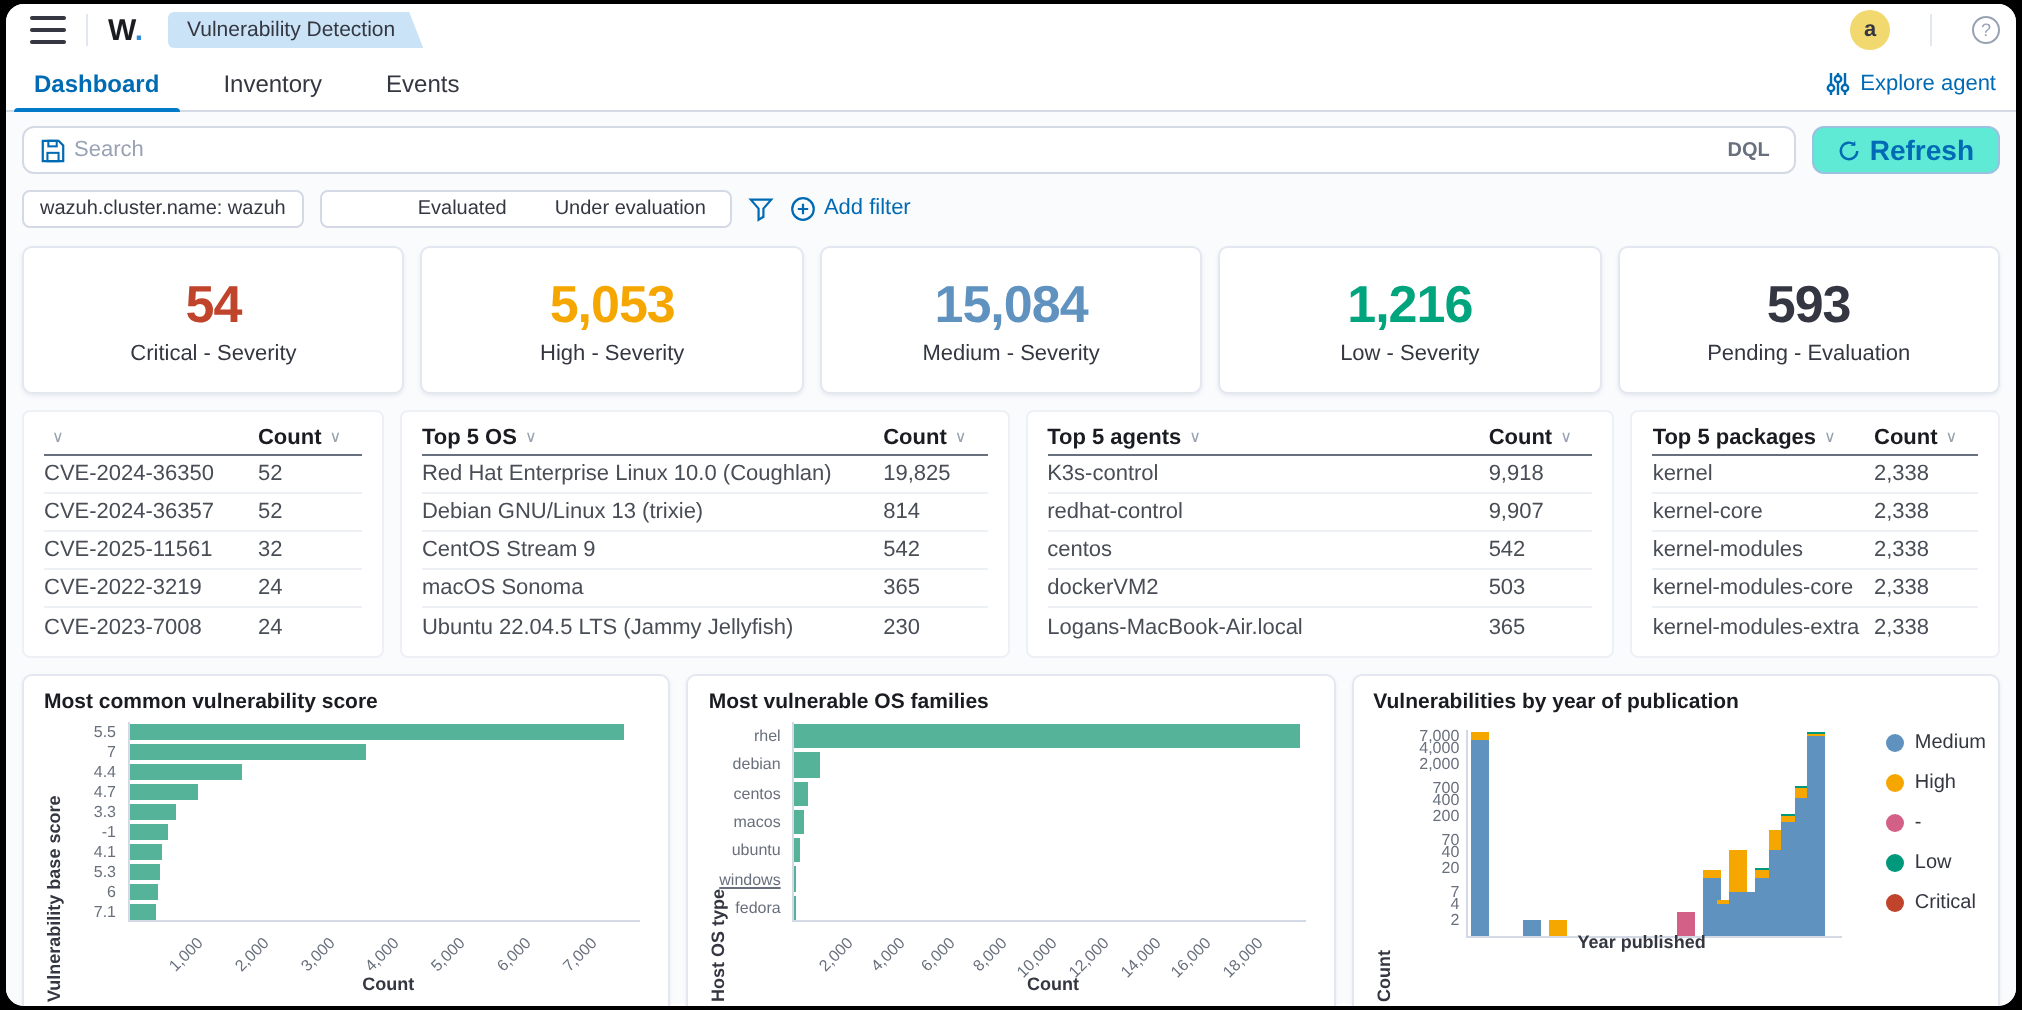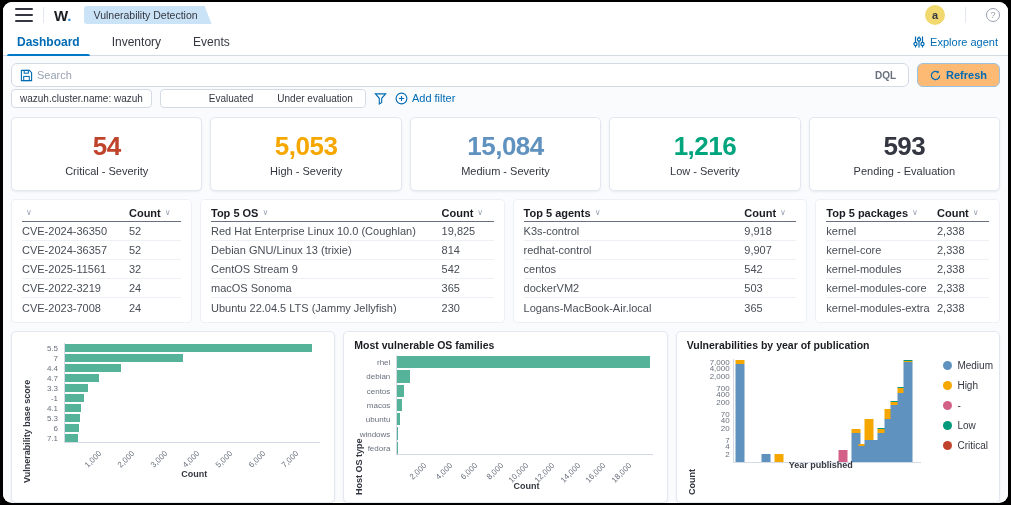--- a/index.html
+++ b/index.html
@@ -33,24 +33,24 @@
 
   
   .content { background:#fafbfd; height:446px; padding:7px 8px; }
 
   .searchrow { display:flex; gap:8px; align-items:center; }
   .searchbox { flex:1; height:24px; border:1px solid #D3DAE6; border-radius:6px; background:#fff;
                display:flex; align-items:center; padding:0 8px; gap:4px; }
   .searchbox input { border:none; outline:none; flex:1; font-size:11px; color:#343741; font-family:"Liberation Sans",sans-serif; background:transparent; }
   .searchbox input::placeholder { color:#98A2B3; }
   .dql { font-size:10px; font-weight:bold; color:#69707D; padding:0 4px; cursor:pointer; }
-  .refresh-btn { height:24px; border:1px solid #99c1e0; border-radius:6px; background:#fdba74; color:#006BB4;
-                 font-size:11px; font-weight:bold; display:flex; align-items:center; gap:5px; padding:0 12px; cursor:pointer; }
-
-  .filterrow { display:flex; align-items:center; gap:8px; height:22px; }
+  .refresh-btn { height:24px; border:1px solid #99c1e0; border-radius:6px; background:#5eead4; color:#006BB4;
+                 font-size:14px; font-weight:bold; display:flex; align-items:center; gap:5px; padding:0 12px; cursor:pointer; }
+
+  .filterrow { display:flex; align-items:center; gap:8px; margin-top:6px; height:22px; }
   .pill { background:#fff; border:1px solid #D3DAE6; border-radius:4px; font-size:10px; color:#343741;
           padding:3px 8px; cursor:pointer; white-space:nowrap; }
   .pillgroup { background:#fff; border:1px solid #D3DAE6; border-radius:4px; display:flex;padding-left:36px; }
   .pillgroup .pill { border:none; padding:3px 12px; }
   .addfilter { display:flex; align-items:center; gap:4px; color:#006BB4; font-size:11px; cursor:pointer; }
 
   .statsrow { display:flex; gap:8px; margin-top:8px; }
   .statcard { flex:1; height:74px; background:#fff; border:1px solid #E3E8F0; border-radius:5px;
               box-shadow:0 1px 2px rgba(152,162,179,.18); display:flex; flex-direction:column;
               align-items:center; justify-content:center; gap:3px; }
@@ -335,20 +335,21 @@
             <div class="trow">
               <span class="name">kernel-modules-extra</span>
               <span class="cnt">2,338</span>
             </div>
           </div>
       </div>
     </div>
 
     <div class="chartsrow">
       <div class="cpanel">
+        <div class="ctitle">Most common vulnerability score</div>
         <div class="cbody">
           <div class="ylab">Vulnerability base score</div>
           <div class="cplot">
               <div class="hcats">
                 <span style="top: 5px;">5.5</span>
                 <span style="top: 15px;">7</span>
                 <span style="top: 25px;">4.4</span>
                 <span style="top: 35px;">4.7</span>
                 <span style="top: 45px;">3.3</span>
                 <span style="top: 55px;">-1</span>
@@ -406,21 +407,21 @@
         <div class="ctitle">Most vulnerable OS families</div>
         <div class="cbody">
           <div class="ylab">Host OS type</div>
           <div class="cplot">
               <div class="hcats">
                 <span style="top: 7.14286px;">rhel</span>
                 <span style="top: 21.4286px;">debian</span>
                 <span style="top: 35.7143px;">centos</span>
                 <span style="top: 50px;">macos</span>
                 <span style="top: 64.2857px;">ubuntu</span>
-                <span style="top: 78.5714px;">windows</span>
+                <span style="top: 78.5714px; text-decoration: underline;">windows</span>
                 <span style="top: 92.8571px;">fedora</span>
               </div>
               <div class="hbars">
                 <div class="hrow" style="height: 14.2857px;">
                   <div class="bar" style="width: 99.125%; background: rgb(84, 179, 153);"></div>
                 </div>
                 <div class="hrow" style="height: 14.2857px;">
                   <div class="bar" style="width: 5%; background: rgb(84, 179, 153);"></div>
                 </div>
                 <div class="hrow" style="height: 14.2857px;">

